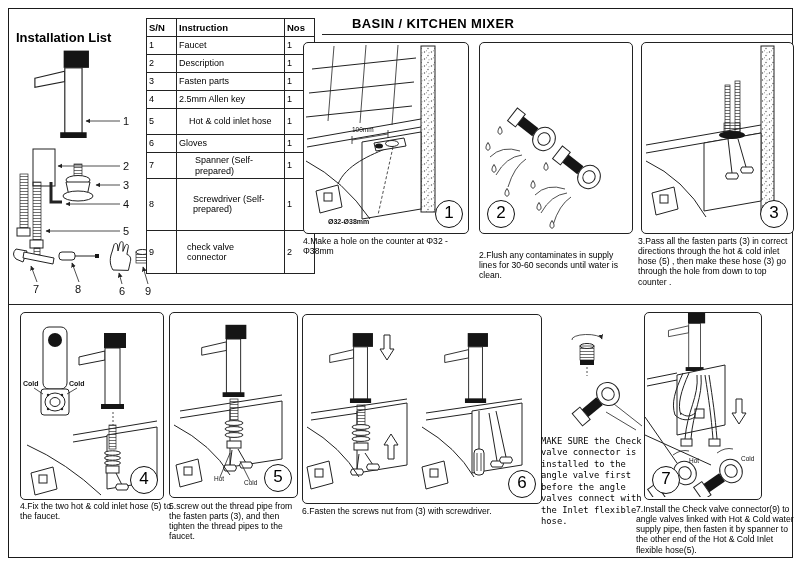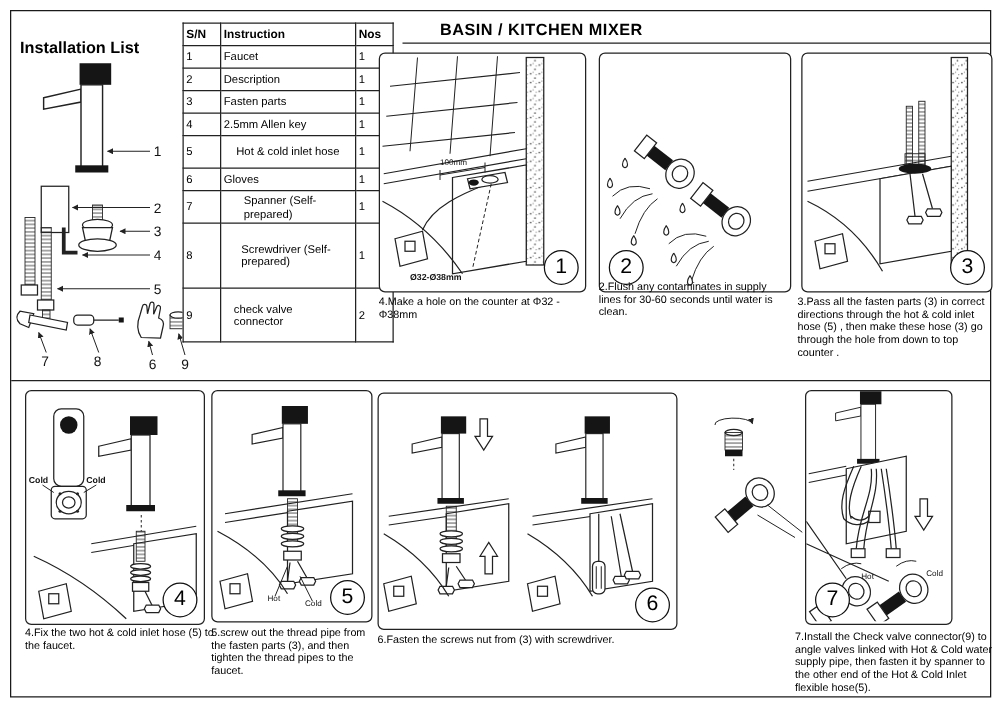--- a/index.html
+++ b/index.html
@@ -230,21 +230,21 @@
         <use href="#drop" transform="translate(27,150)"></use>
       <use href="#valve" transform="translate(109,134) rotate(38)"></use>
       <path class="ln thin" d="M85,146 Q67,140 55,152 M87,150 Q71,152 61,170 M91,154 Q79,162 73,182"></path>
       <use href="#drop" transform="translate(66,124)"></use>
         <use href="#drop" transform="translate(53,142)"></use>
       <use href="#drop" transform="translate(59,164)"></use>
         <use href="#drop" transform="translate(72,182)"></use>
     </svg>
     <div class="sn bl">2</div>
   </div>
-  <div class="cap" style="left:479px;top:224px;width:152px">2.Flush any contaminates in supply lines for 30-60 seconds until water is clean.</div>
+  <div class="cap" style="left:479px;top:250px;width:152px">2.Flush any contaminates in supply lines for 30-60 seconds until water is clean.</div>
 
   <div class="panel" style="left:641px;top:42px;width:151px;height:190px">
     <svg width="149" height="188" viewBox="0 0 149 188">
       <rect x="119" y="3" width="13" height="166" fill="url(#speck)" stroke="#222"></rect>
       <path class="ln" d="M4,102 L119,82 M4,110 L119,90"></path>
       <polygon points="62,100 119,90 119,158 62,168" class="wh"></polygon>
       <path class="ln" d="M4,118 Q42,136 64,174"></path>
       <use href="#clamp" transform="translate(10,148)"></use>
       <rect x="83" y="42" width="5" height="48" fill="url(#thr)" stroke="#222" stroke-width=".7"></rect>
       <rect x="93" y="38" width="5" height="52" fill="url(#thr)" stroke="#222" stroke-width=".7"></rect>
@@ -351,20 +351,21 @@
   <svg class="inset" width="86" height="106" viewBox="0 0 86 106">
     <path class="ln thin" d="M16,14 A15,5 0 1 1 46,13" marker-end="url(#mk)"></path>
     <ellipse cx="31" cy="20" rx="7" ry="2.5" class="wh"></ellipse>
     <rect x="24" y="20" width="14" height="14" fill="url(#thr)" stroke="#222" stroke-width=".7"></rect>
     <rect x="24" y="34" width="14" height="5" class="blk"></rect>
     <path class="ln thin" stroke-dasharray="2,2" d="M31,41 L31,50"></path>
     <use href="#valve" transform="translate(52,68) rotate(-40)"></use>
     <path class="ln thin" d="M58,78 L86,100 M50,86 L80,104"></path>
   </svg>
 
+  <div class="note">MAKE SURE the Check valve connector is installed to the angle valve first before the angle valves connect with the Inlet flexible hose.</div>
 
   <div class="panel" style="left:644px;top:312px;width:116px;height:186px">
     <svg width="114" height="184" viewBox="0 0 114 184">
       <use href="#faucet" transform="translate(50,58) scale(0.78)"></use>
       <path class="ln" d="M2,66 L32,60 M2,73 L32,67"></path>
       <polygon points="32,62 80,52 80,112 32,122" class="wh"></polygon>
       <path class="ln" d="M38,60 C30,78 26,90 30,102 M44,60 C36,78 32,92 36,102 M30,102 C36,108 44,108 50,104 M36,100 C40,104 46,104 50,100"></path>
       <rect x="50" y="96" width="9" height="9" class="wh"></rect>
       <path class="ln" d="M52,62 C54,84 42,98 40,126 M56,62 C58,84 48,98 46,126 M60,62 C64,88 66,102 68,126 M64,62 C68,88 70,102 72,126"></path>
       <rect x="36" y="126" width="11" height="7" class="wh"></rect>

